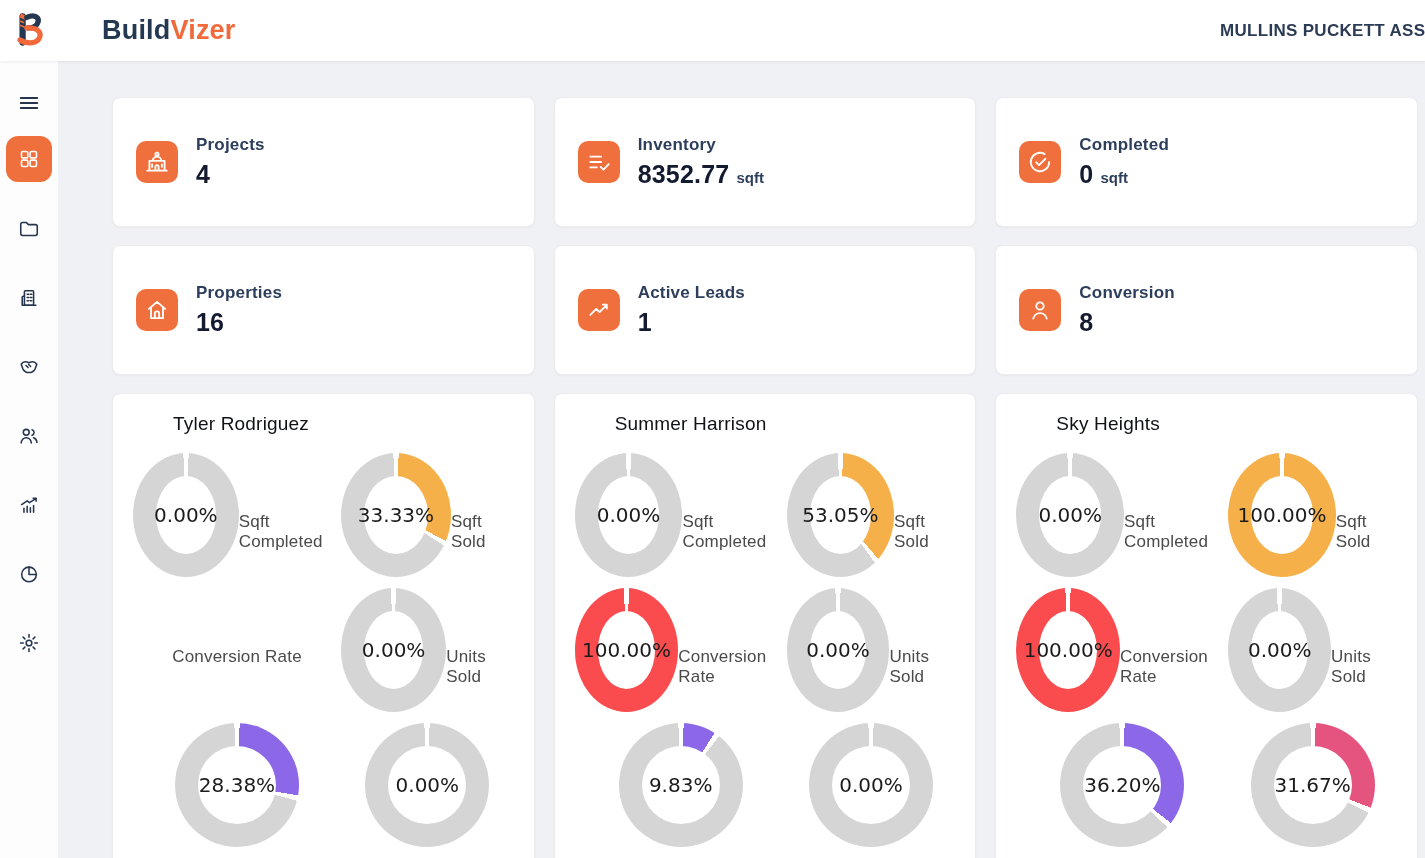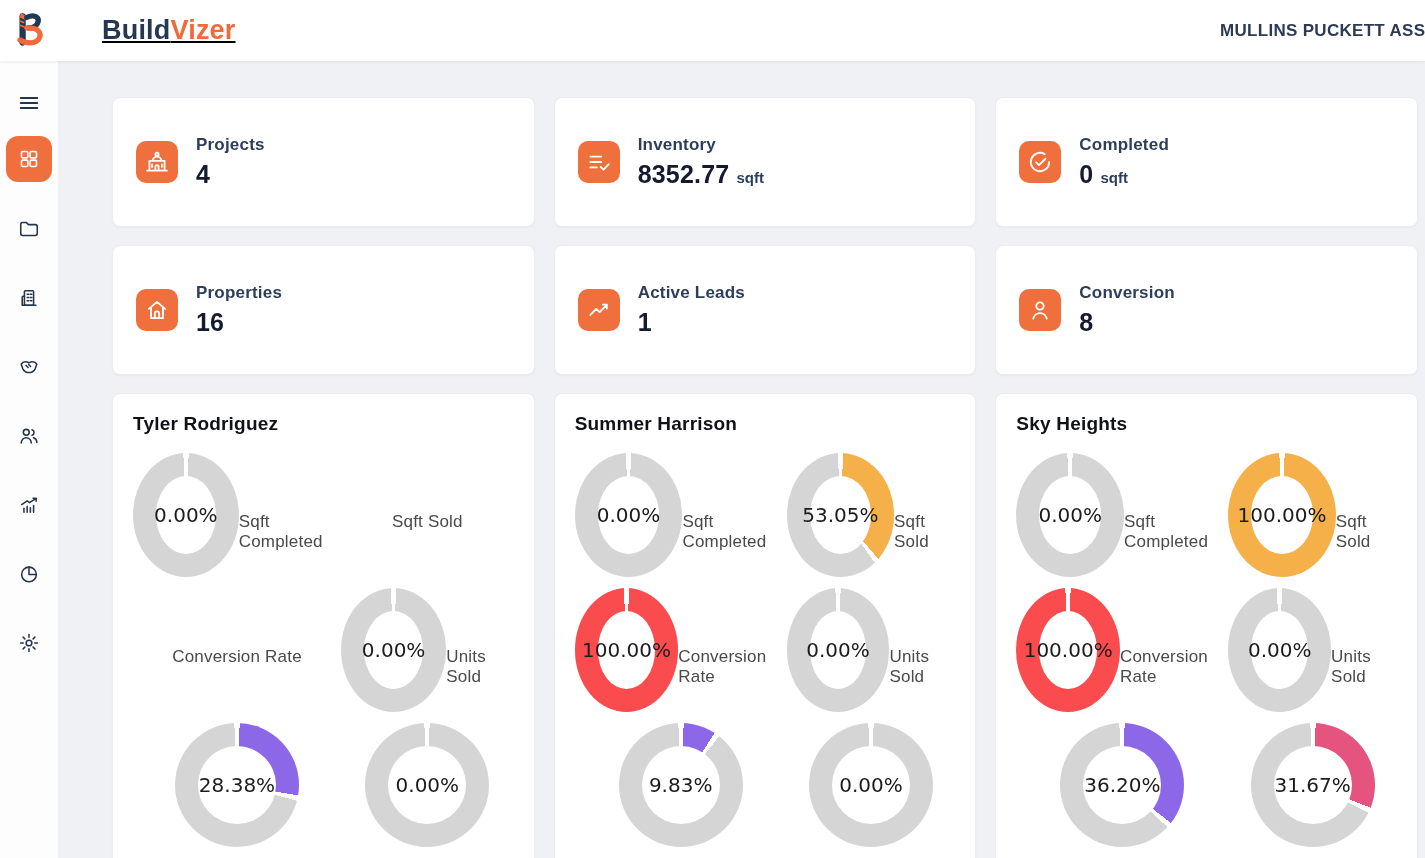--- a/index.html
+++ b/index.html
@@ -4,21 +4,21 @@
 <style>
   * { margin:0; padding:0; box-sizing:border-box; }
   html,body { background:#e9eaee; }
   body { font-family:"Liberation Sans","DejaVu Sans",sans-serif; }
   .screen { position:relative; width:1425px; height:858px; overflow:hidden; background:#EFF1F4; }
 
   
   .header { position:absolute; top:0; left:0; width:1425px; height:61px; background:#fff;
             box-shadow:0 1px 3px rgba(20,28,45,.08); z-index:10; }
   .brand { position:absolute; left:12px; top:9px; display:flex; align-items:center; gap:52px; cursor:pointer; }
-  .brand-name { font-size:27px; font-weight:800; letter-spacing:.2px;text-decoration:underline; }
+  .brand-name { font-size:27px; font-weight:800; letter-spacing:.2px; }
   .brand-name .b1 { color:#253852; }
   .brand-name .b2 { color:#F2693B; }
   .company { position:absolute; left:1220px; top:0; height:61px; display:flex; align-items:center;
              white-space:nowrap; font-size:17px; font-weight:800; color:#2B3A55; letter-spacing:.3px; }
 
   
   .sidebar { position:absolute; top:61px; left:0; width:58px; height:797px; background:#FDFDFE;
              display:flex; flex-direction:column; align-items:center; z-index:5; }
   .side-btn { background:none; border:none; cursor:pointer; display:flex; align-items:center; justify-content:center; padding:0; }
   .side-btn svg { width:22px; height:22px; stroke:#26354E; fill:none; stroke-width:1.7; stroke-linecap:round; stroke-linejoin:round; }
@@ -42,21 +42,21 @@
   .stat-tile svg { width:26px; height:26px; stroke:#fff; fill:none; stroke-width:1.7; stroke-linecap:round; stroke-linejoin:round; }
   .stat-label { font-size:17px; font-weight:800; color:#2D3E5C; letter-spacing:.2px; }
   .stat-value-row { display:flex; align-items:baseline; gap:7px; margin-top:5px; }
   .stat-value { font-size:25px; font-weight:800; color:#141B30; letter-spacing:.2px; }
   .stat-unit { font-size:15px; font-weight:800; color:#2D3E5C; }
   .stat-unit:empty { display:none; }
 
   
   .project-card { background:#fff; border-radius:8px; border:1px solid #ECECEF;
                   box-shadow:0 1px 2px rgba(16,24,40,.04); padding:19px 20px 24px; height:578px; }
-  .project-title { font-size:19px; font-weight:700; color:#101218; letter-spacing:.2px; }
+  .project-title { font-size:19px; font-weight:400; color:#101218; letter-spacing:.2px;margin-left:40px; }
   .metrics { margin-top:18px; display:grid; grid-template-columns:1fr 1fr; row-gap:11px; justify-items:center; }
   .metric { display:flex; flex-direction:row; align-items:center; }
   .donut { position:relative; width:124px; height:124px; border-radius:50%; }
   .donut::after { content:""; position:absolute; inset:23px; background:#fff; border-radius:50%; }
   .pct { position:absolute; z-index:2; top:50%; left:50%; transform:translate(-50%,-50%);
          font-size:20px; color:#1C1C1C; white-space:nowrap; font-family:"DejaVu Sans",sans-serif; }
   .metric-label { margin-top:12px; font-size:17px; color:#4A4A4A; letter-spacing:.2px; height:19px; }
 </style>
 </head>
 <body>
@@ -227,20 +227,23 @@
         <article class="project-card">
     <h3 class="project-title">Tyler Rodriguez</h3>
     <div class="metrics">
             <div class="metric">
     <div class="donut" style="background: conic-gradient(rgb(255, 255, 255) 0deg, rgb(255, 255, 255) 2.5deg, rgb(213, 213, 213) 2.5deg, rgb(213, 213, 213) 357.5deg, rgb(255, 255, 255) 357.5deg, rgb(255, 255, 255) 360deg);">
       <span class="pct">0.00%</span>
     </div>
     <div class="metric-label">Sqft Completed</div>
   </div>
             <div class="metric">
+    <div class="donut" style="background: conic-gradient(rgb(255, 255, 255) 0deg, rgb(255, 255, 255) 2.5deg, rgb(245, 176, 74) 2.5deg, rgb(245, 176, 74) 117.488deg, rgb(255, 255, 255) 117.488deg, rgb(255, 255, 255) 122.488deg, rgb(213, 213, 213) 122.488deg, rgb(213, 213, 213) 357.5deg, rgb(255, 255, 255) 357.5deg, rgb(255, 255, 255) 360deg);">
+      <span class="pct">33.33%</span>
+    </div>
     <div class="metric-label">Sqft Sold</div>
   </div>
             <div class="metric">
     <div class="metric-label">Conversion Rate</div>
   </div>
             <div class="metric">
     <div class="donut" style="background: conic-gradient(rgb(255, 255, 255) 0deg, rgb(255, 255, 255) 2.5deg, rgb(213, 213, 213) 2.5deg, rgb(213, 213, 213) 357.5deg, rgb(255, 255, 255) 357.5deg, rgb(255, 255, 255) 360deg);">
       <span class="pct">0.00%</span>
     </div>
     <div class="metric-label">Units Sold</div>

